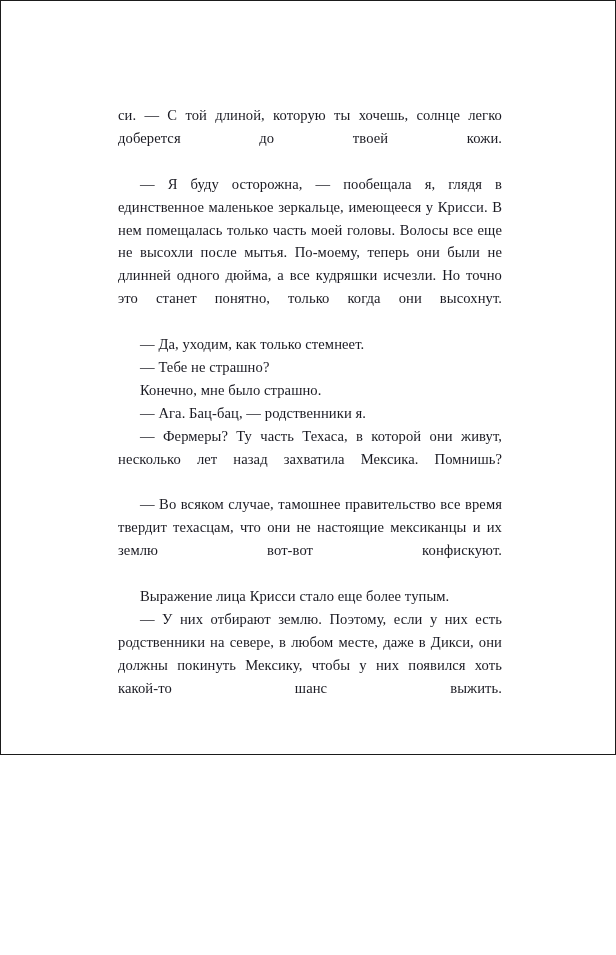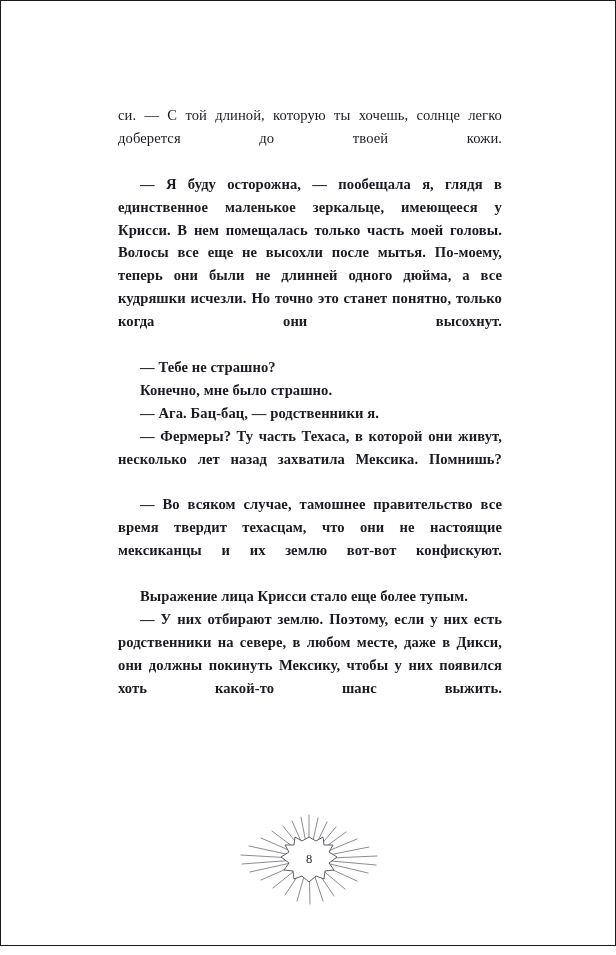--- a/index.html
+++ b/index.html
@@ -6,21 +6,21 @@
     margin: 0;
     padding: 0;
     background: #ffffff;
   }
   body {
     font-family: "Liberation Serif", "DejaVu Serif", serif;
   }
   .page {
     position: relative;
     width: 616px;
-    height: 946px;
+    height: 755px;
     background: #ffffff;
     box-sizing: border-box;
     border: 1px solid #1b1b1b;
     overflow: hidden;
   }
   .text-block {
     position: absolute;
     left: 117px;
     top: 103px;
     width: 384px;
@@ -31,21 +31,20 @@
     text-justify: inter-word;
     font-size: 14.6px;
     line-height: 22.9px;
     color: #1a1a22;
     letter-spacing: 0.08px;
     hyphens: manual;
     -webkit-hyphens: manual;
   }
   .para.indent {
     text-indent: 22px;
-    font-weight: bold;
   }
   .para.flush {
     text-indent: 0;
   }
   
   .para::after {
     content: "";
     display: inline-block;
     width: 100%;
   }
@@ -73,20 +72,21 @@
   }
 </style>
 </head>
 <body>
 
 <div class="page">
 
   <div class="text-block">
     <p class="para flush">си. — С той длиной, которую ты хочешь, солнце легко доберется до твоей кожи.</p>
     <p class="para indent">— Я буду осторожна, — пообещала я, глядя в единственное маленькое зеркальце, имеющееся у Крисси. В нем помещалась только часть моей головы. Волосы все еще не высохли после мытья. По-моему, теперь они были не длинней одного дюйма, а все кудряшки исчезли. Но точно это станет понятно, только когда они высохнут.</p>
+    <p class="para indent nostretch">— Да, уходим, как только стемнеет.</p>
     <p class="para indent nostretch">— Тебе не страшно?</p>
     <p class="para indent nostretch">Конечно, мне было страшно.</p>
     <p class="para indent nostretch">— Ага. Бац-бац, — родственники я.</p>
     <p class="para indent">— Фермеры? Ту часть Техаса, в которой они живут, несколько лет назад захватила Мексика. Помнишь?</p>
     <p class="para indent">— Во всяком случае, тамошнее правительство все время твердит техасцам, что они не настоящие мексиканцы и их землю вот-вот конфискуют.</p>
     <p class="para indent nostretch">Выражение лица Крисси стало еще более тупым.</p>
     <p class="para indent">— У них отбирают землю. Поэтому, если у них есть родственники на севере, в любом месте, даже в Дикси, они должны покинуть Мексику, чтобы у них появился хоть какой-то шанс выжить.</p>
 
   </div>
 

